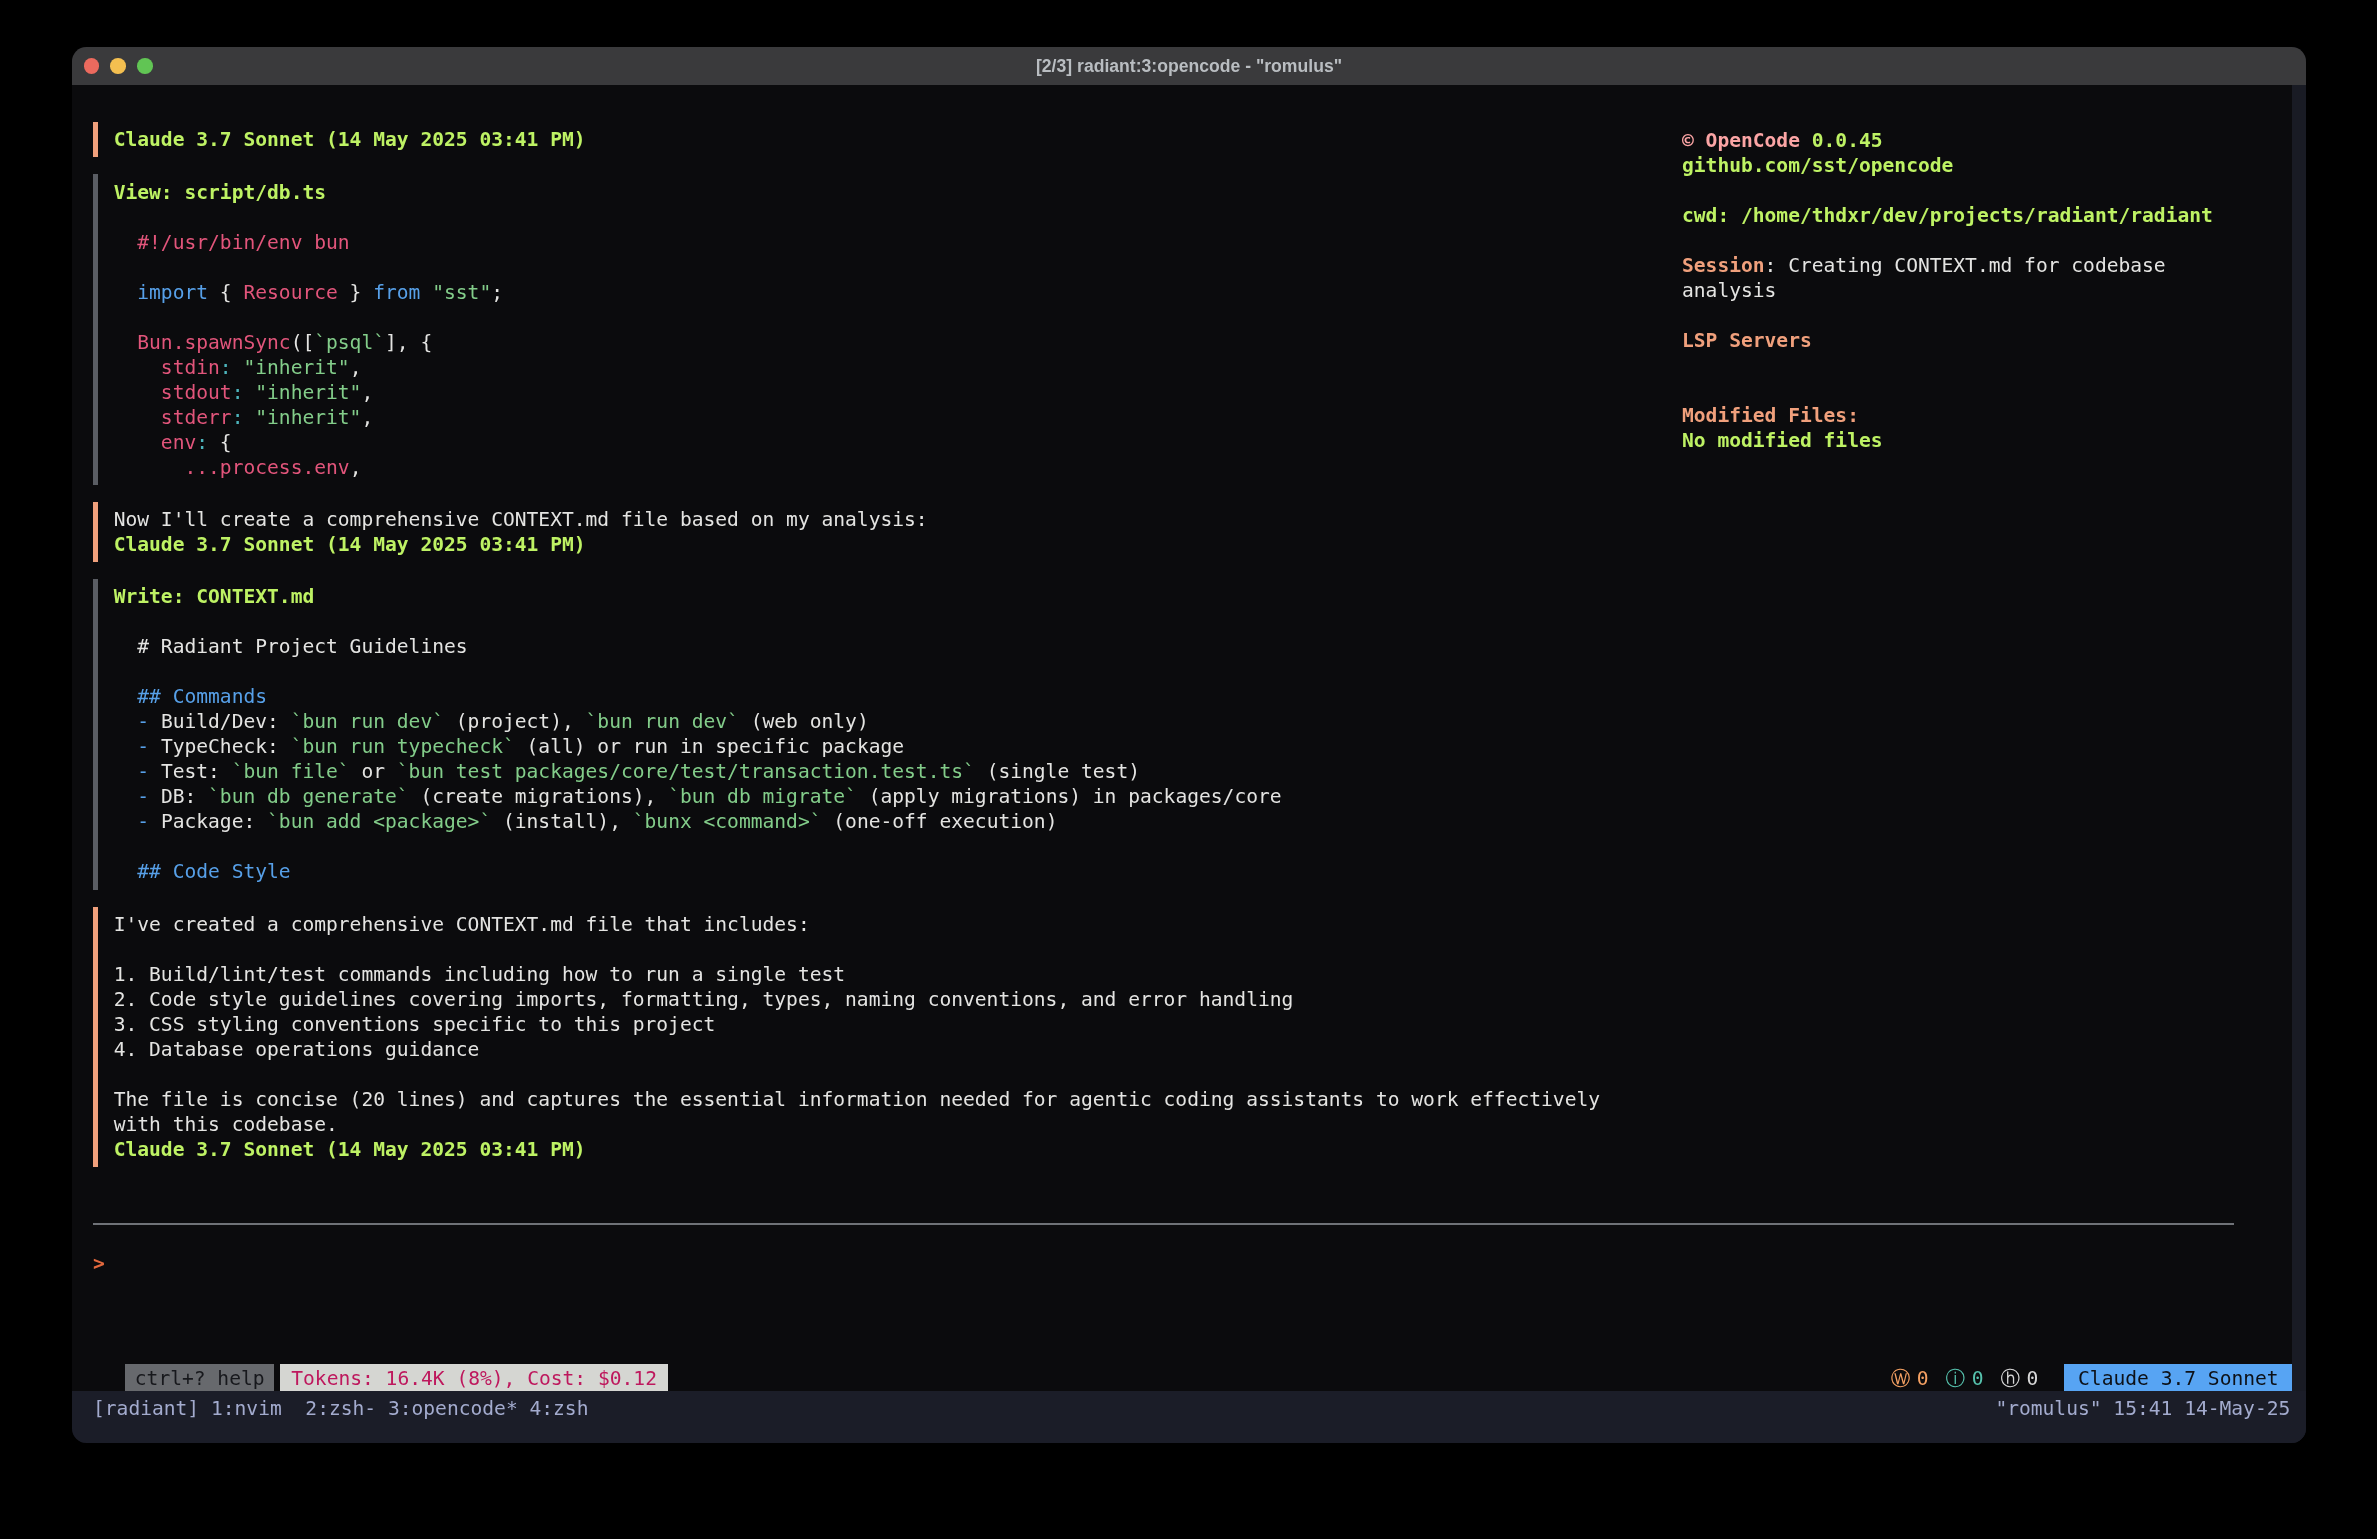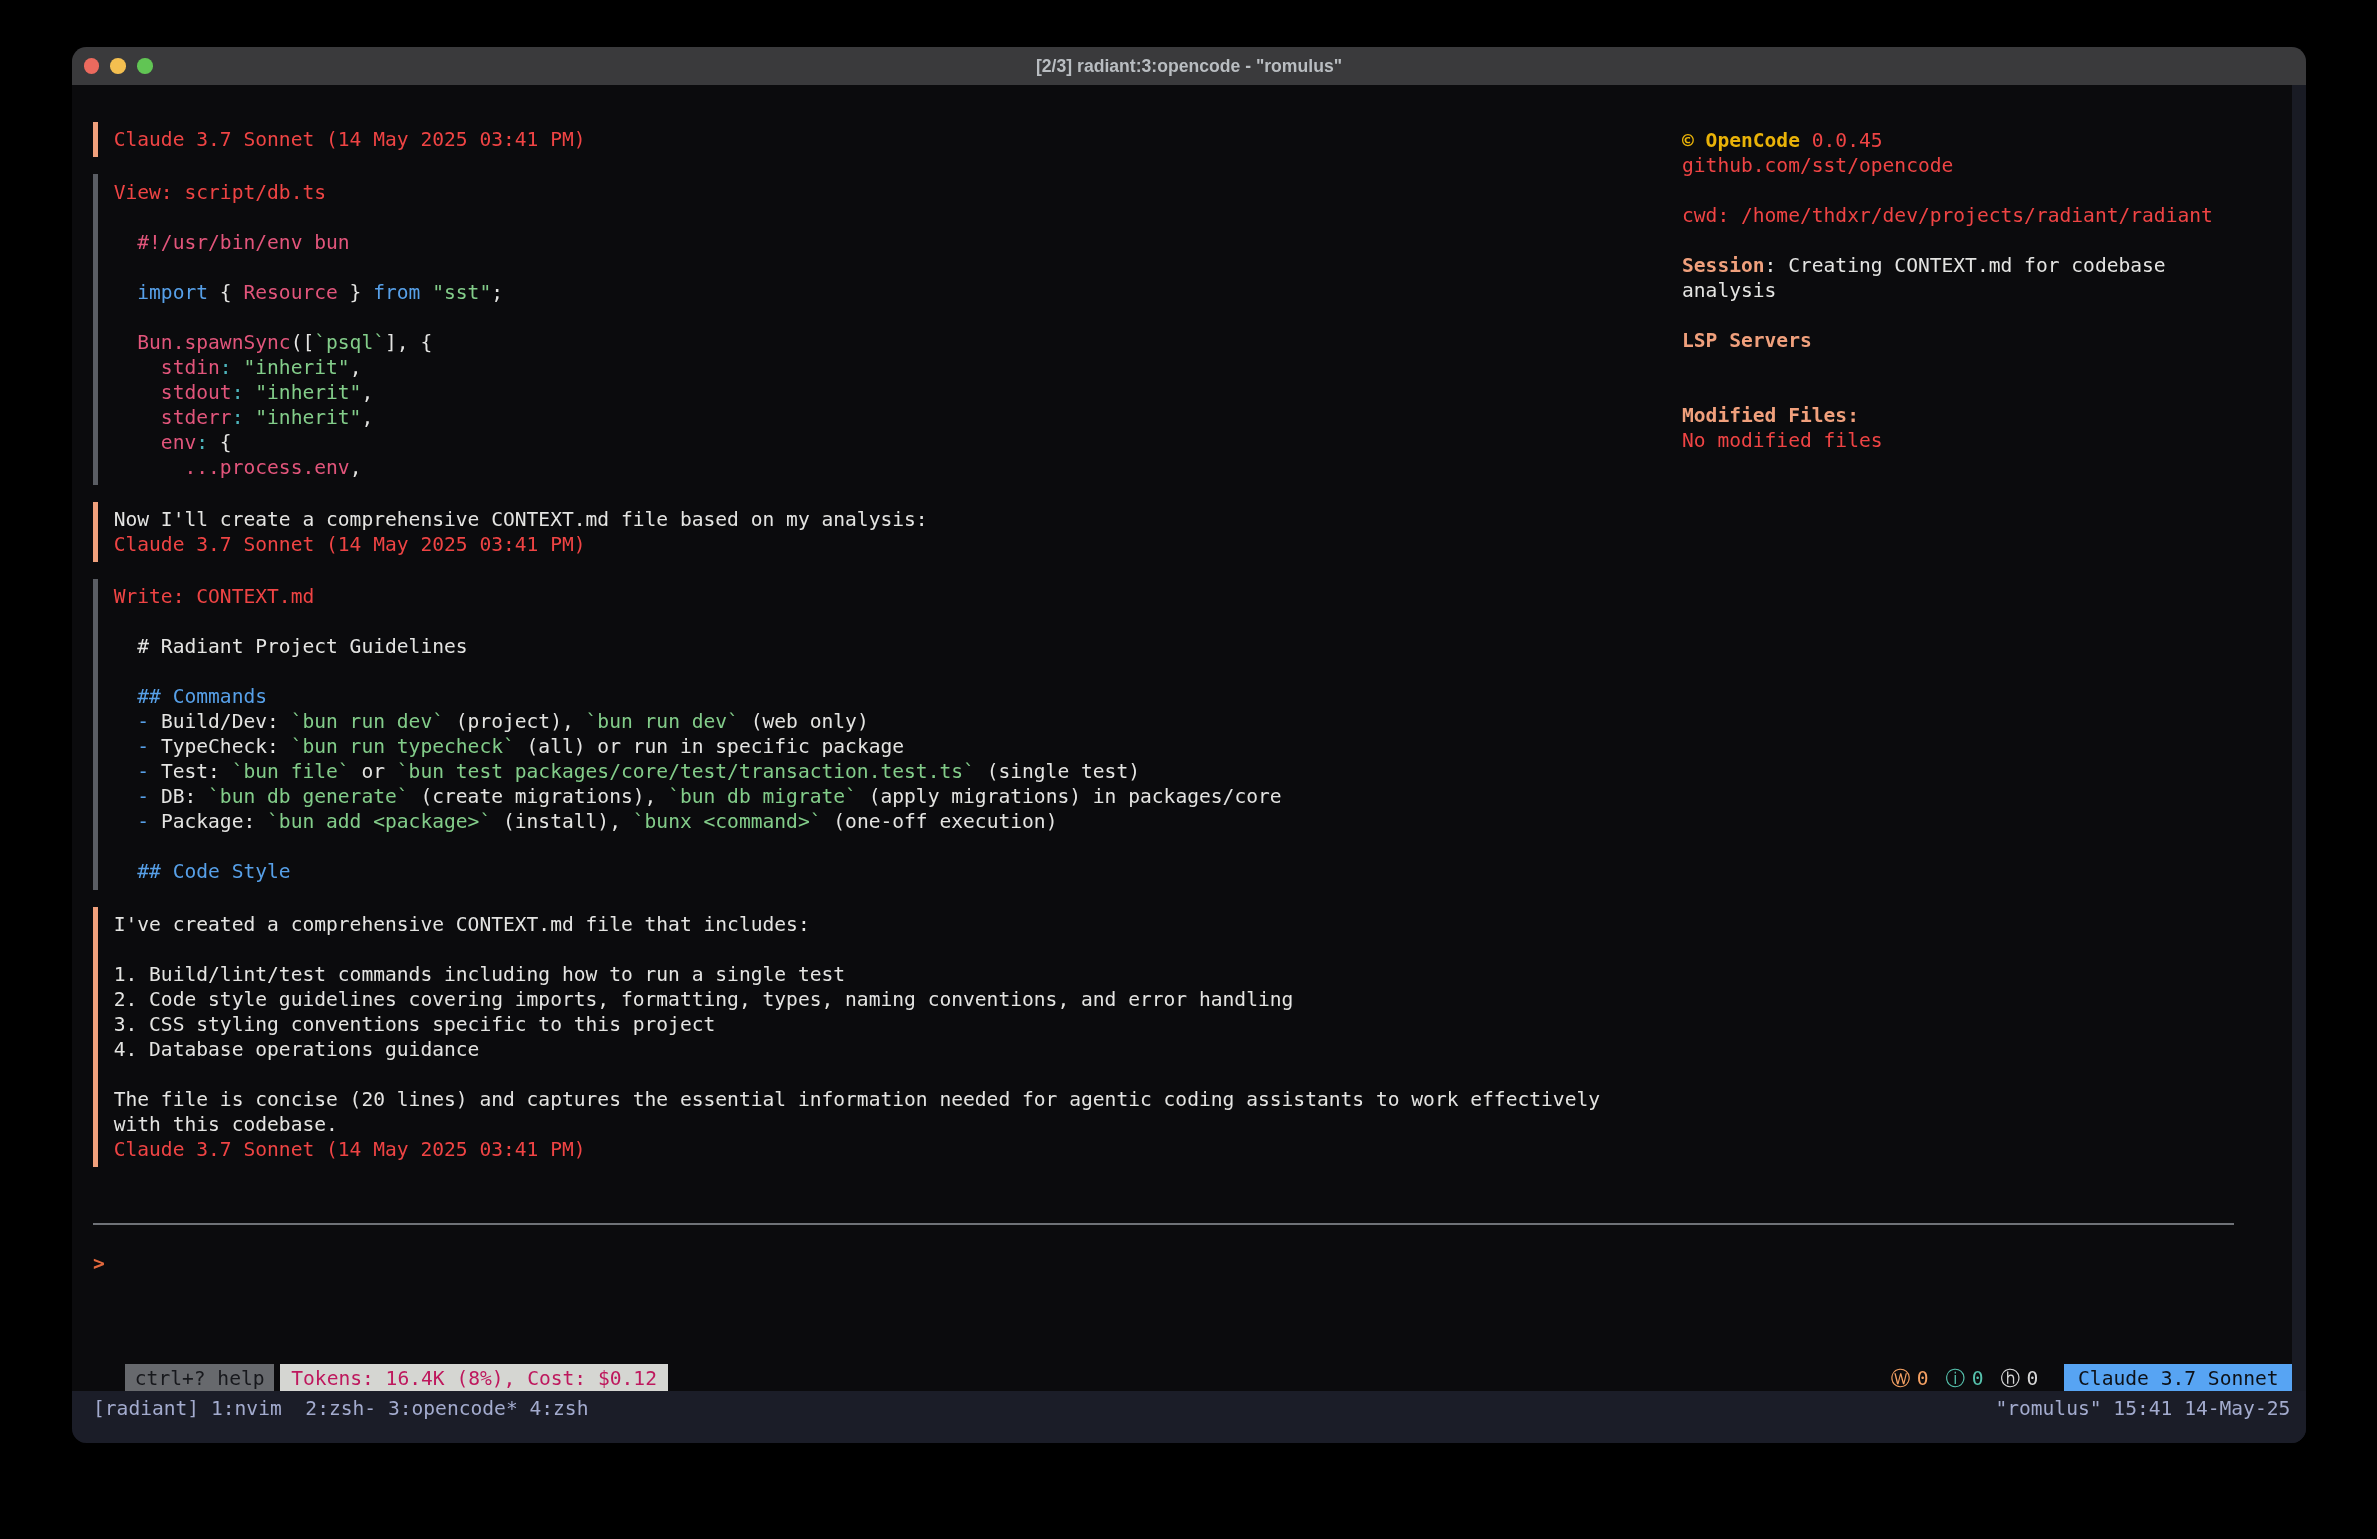--- a/index.html
+++ b/index.html
@@ -14,21 +14,21 @@
   .tl-dots{position:absolute;left:11.7px;top:0;height:38px;display:flex;align-items:center;gap:11px;}
   .dot{width:15.7px;height:15.7px;border-radius:50%;}
   .dot.red{background:#ec6a5e;} .dot.yellow{background:#f4bf50;} .dot.green{background:#61c554;}
   .title-text{font-family:"Liberation Sans",sans-serif;font-weight:bold;font-size:17.6px;color:#b9bdc1;}
 
   .content{position:absolute;left:0;top:38px;width:100%;height:1358px;background:#0b0b0d;}
   .right-strip{position:absolute;top:0;right:0;width:13.7px;height:100%;background:#191b24;}
 
   
   .trow{margin:0;white-space:pre;font:19.6px/25px "DejaVu Sans Mono","DejaVu Sans",monospace;min-height:25px;}
-  .fg{color:#e4e4e2;} .dim{color:#ef4444;} .bold{color:#eab308;font-weight:bold;}
+  .fg{color:#e4e4e2;} .dim{color:#bef264;font-weight:bold;} .bold{color:#fca5a5;font-weight:bold;}
   .rose{color:#e2557b;} .blue{color:#57a0e8;} .green{color:#83cd8a;} .cyan{color:#4db5bd;} .obold{color:#f0a07c;font-weight:bold;}
 
   .transcript{position:absolute;left:21px;top:37px;width:1579px;}
   .block{padding:5.2px 0 5.2px 15.7px;margin-bottom:17px;}
   .block.message{border-left:5.2px solid #f0a07c;}
   .block.tool{border-left:5.2px solid #5a5d63;}
 
   .sidebar{position:absolute;left:1610px;top:43px;width:613px;}
 
   .composer-hints{position:absolute;left:21px;top:1116px;}

